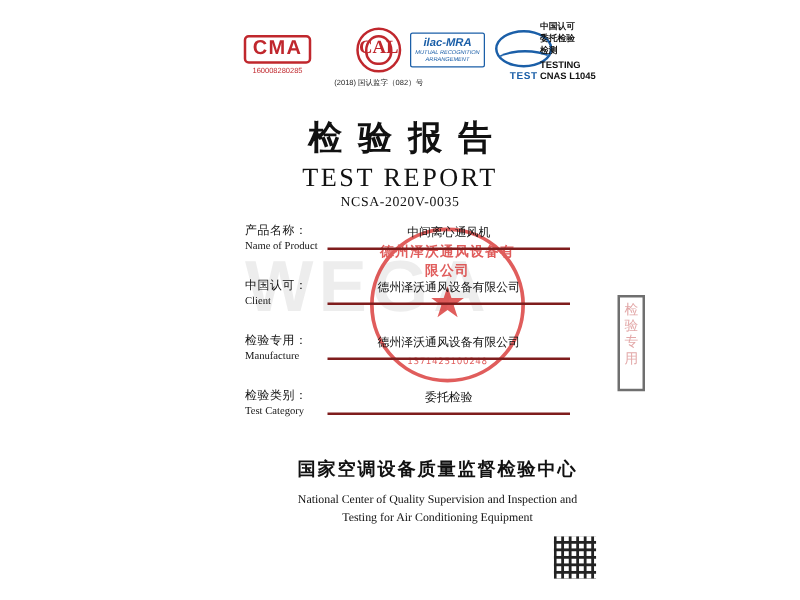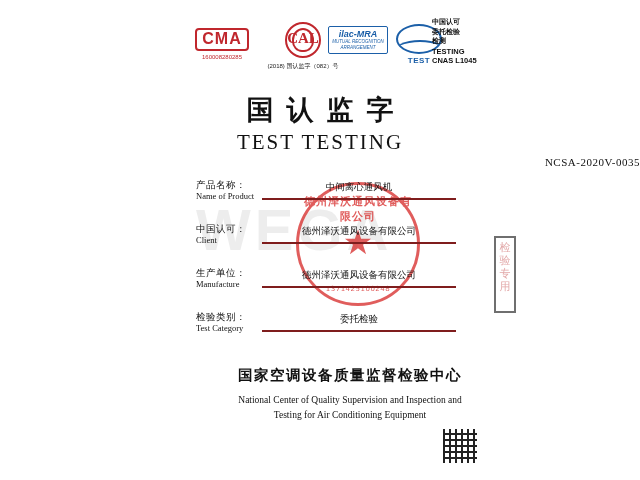--- a/index.html
+++ b/index.html
@@ -208,21 +208,21 @@
     font-family: "Liberation Serif", serif;
     font-size: 21px;
     letter-spacing: 2px;
     color: #111;
   }
   .report-no {
     position: absolute;
     top: 156px;
     left: 0;
     width: 640px;
-    text-align: right;
+    text-align: center;
     font-family: "Liberation Serif", serif;
     font-size: 11px;
     letter-spacing: 0.5px;
     color: #111;
   }
 
   
   .fields {
     position: absolute;
     top: 178px;
@@ -412,22 +412,22 @@
 
     <div class="logo accr">
       <div class="zh">中国认可</div>
       <div class="zh">委托检验</div>
       <div class="zh">检测</div>
       <div>TESTING</div>
       <div>CNAS L1045</div>
     </div>
   </div>
 
-  <div class="title-cn">国认监字</div>
-  <div class="title-en">TEST TESTING</div>
+  <div class="title-cn">检验报告</div>
+  <div class="title-en">TEST REPORT</div>
   <div class="report-no">NCSA-2020V-0035</div>
 
   <div class="watermark-left">WEGA</div>
 
   <div class="stamp-main">
     <div class="stamp-arc-top">德州泽沃通风设备有限公司</div>
     <div class="stamp-star">★</div>
     <div class="stamp-arc-bottom">1371425100248</div>
   </div>
 
@@ -446,21 +446,21 @@
     <div class="field-row">
       <div class="field-label">
         <div class="label-cn">中国认可：</div>
         <div class="label-en">Client</div>
       </div>
       <div class="field-value">德州泽沃通风设备有限公司</div>
     </div>
 
     <div class="field-row">
       <div class="field-label">
-        <div class="label-cn">生产单位：</div>
+        <div class="label-cn">检验专用：</div>
         <div class="label-en">Manufacture</div>
       </div>
       <div class="field-value">德州泽沃通风设备有限公司</div>
     </div>
 
     <div class="field-row">
       <div class="field-label">
         <div class="label-cn">检验类别：</div>
         <div class="label-en">Test Category</div>
       </div>

